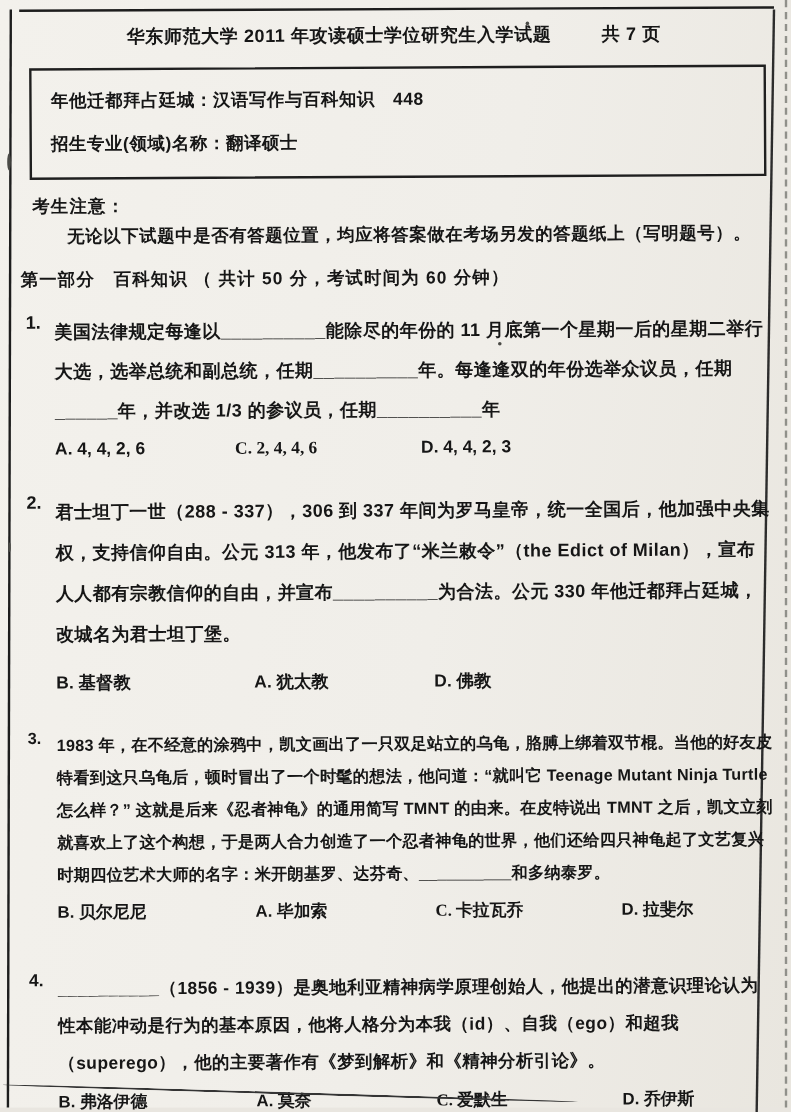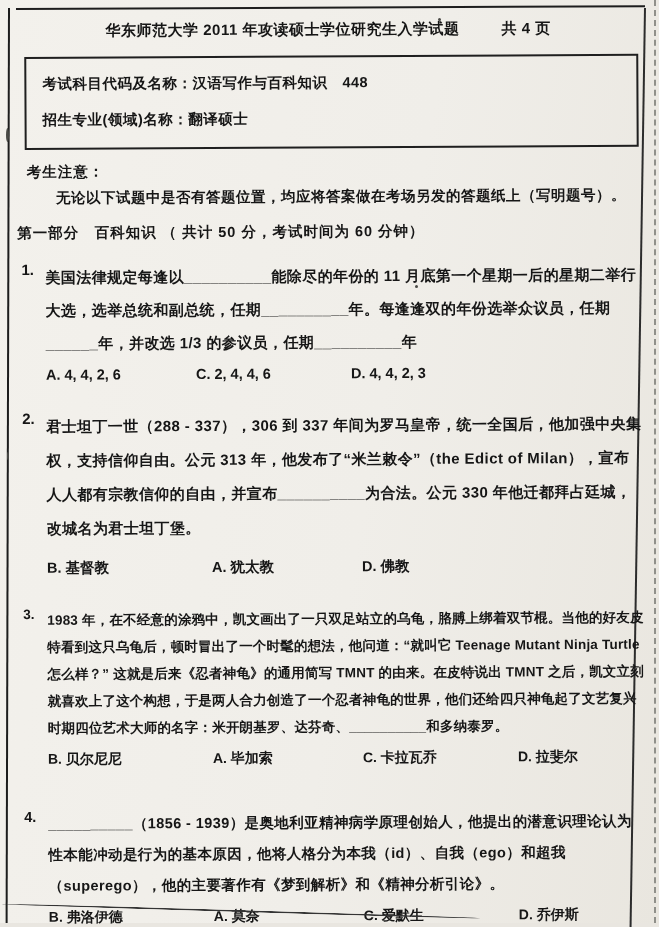--- a/index.html
+++ b/index.html
@@ -70,21 +70,21 @@
     font-size: 14.5px; font-weight: bold; letter-spacing: 1px;
   }
 
   .questions { margin: 0 2px 0 6px; }
   .question { position: relative; padding-left: 26px; font-weight: bold; }
   .qnum { position: absolute; left: 2px; top: 0; }
   .stem { letter-spacing: 0.4px; }
   .options { display: flex; }
   .opt { flex: 0 0 150px; white-space: nowrap; }
   .opt.b { flex-basis: 165px; }
-  .opt.c { flex-basis: 155px; }
+  .opt.c { flex-basis: 155px; font-family: Liberation Serif, serif; }
   .opt.d { flex: 0 0 auto; text-align: center; }
 
   
   .q1 { margin-top: 18px; font-size: 15px; }
   .q1 .stem { line-height: 33px; }
   .q1 .options { margin-top: 7px; font-size: 14.5px; }
   .q2 { margin-top: 27px; font-size: 15px; }
   .q2 .stem { line-height: 34px; }
   .q2 .options { margin-top: 13px; font-size: 14.5px; }
   .q3 { margin-top: 29px; font-size: 13.5px; }
@@ -101,26 +101,26 @@
 
   <div class="frame-top"></div>
   <div class="frame-left"></div>
   <div class="frame-right"></div>
   <div class="page-edge"></div>
 
   <div class="content">
 
     <div class="header-row">
       <span>华东师范大学 2011 年攻读硕士学位研究生入学试题</span>
-      <span>共 4 页</span>
+      <span>共 7 页</span>
     </div>
 
     <div class="info-box">
       <div class="info-line">
-        <span>考试科目代码及名称：</span><span>汉语写作与百科知识　448</span>
+        <span>年他迁都拜占廷城：</span><span>汉语写作与百科知识　448</span>
       </div>
       <div class="info-line">
         <span>招生专业(领域)名称：</span><span>翻译硕士</span>
       </div>
     </div>
 
     <div class="notice">
       <div class="notice-title">考生注意：</div>
       <div class="notice-body">无论以下试题中是否有答题位置，均应将答案做在考场另发的答题纸上（写明题号）。</div>
     </div>

